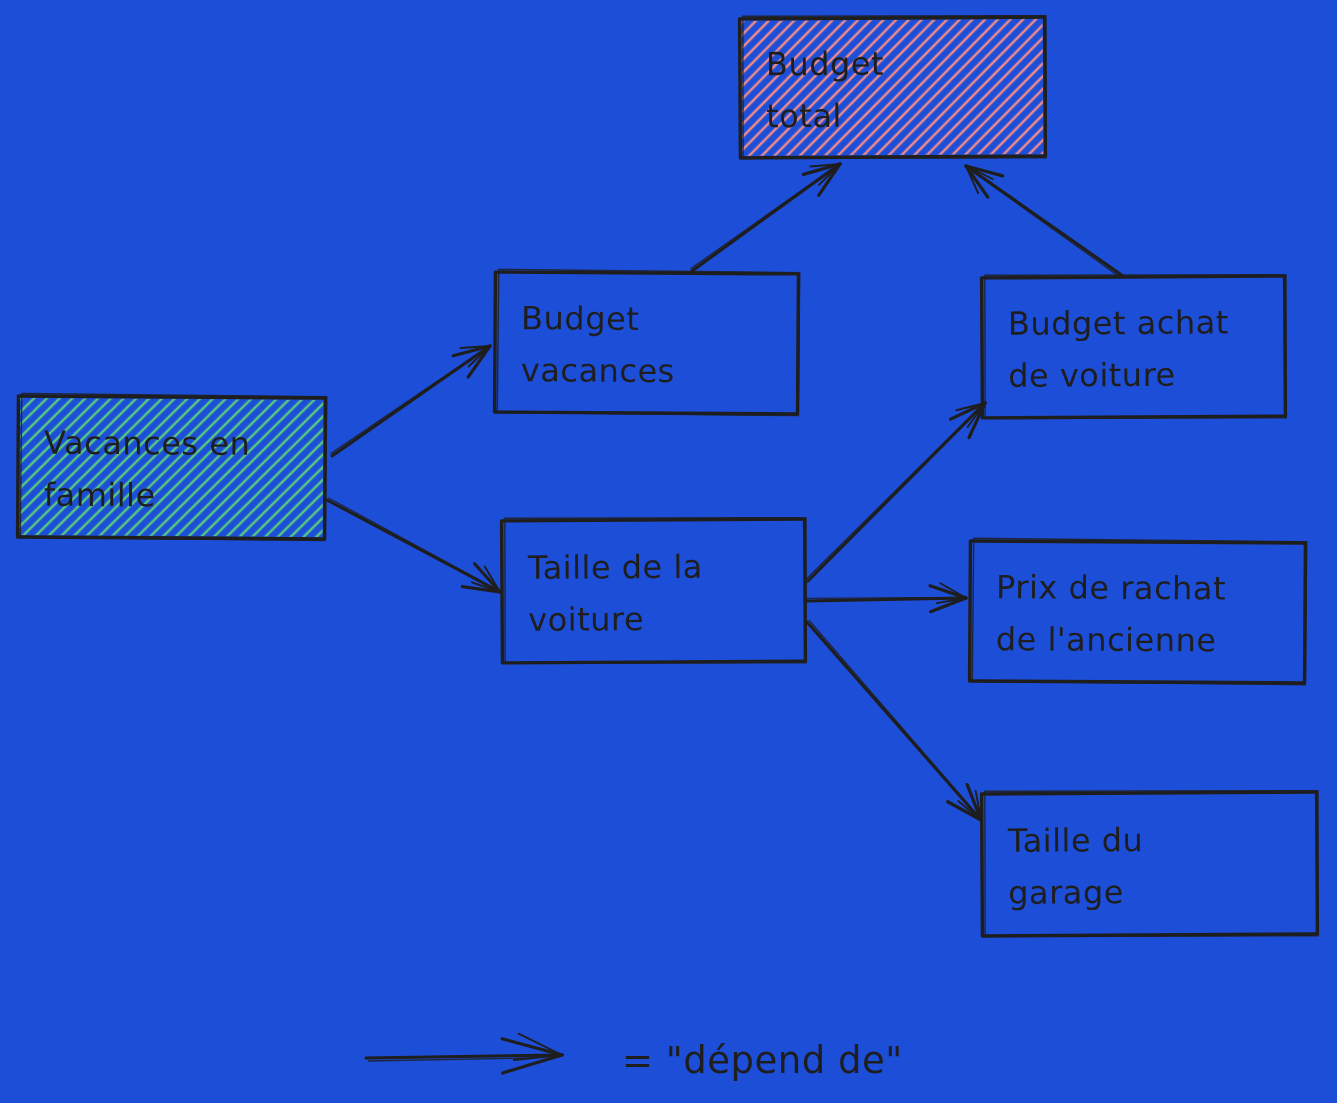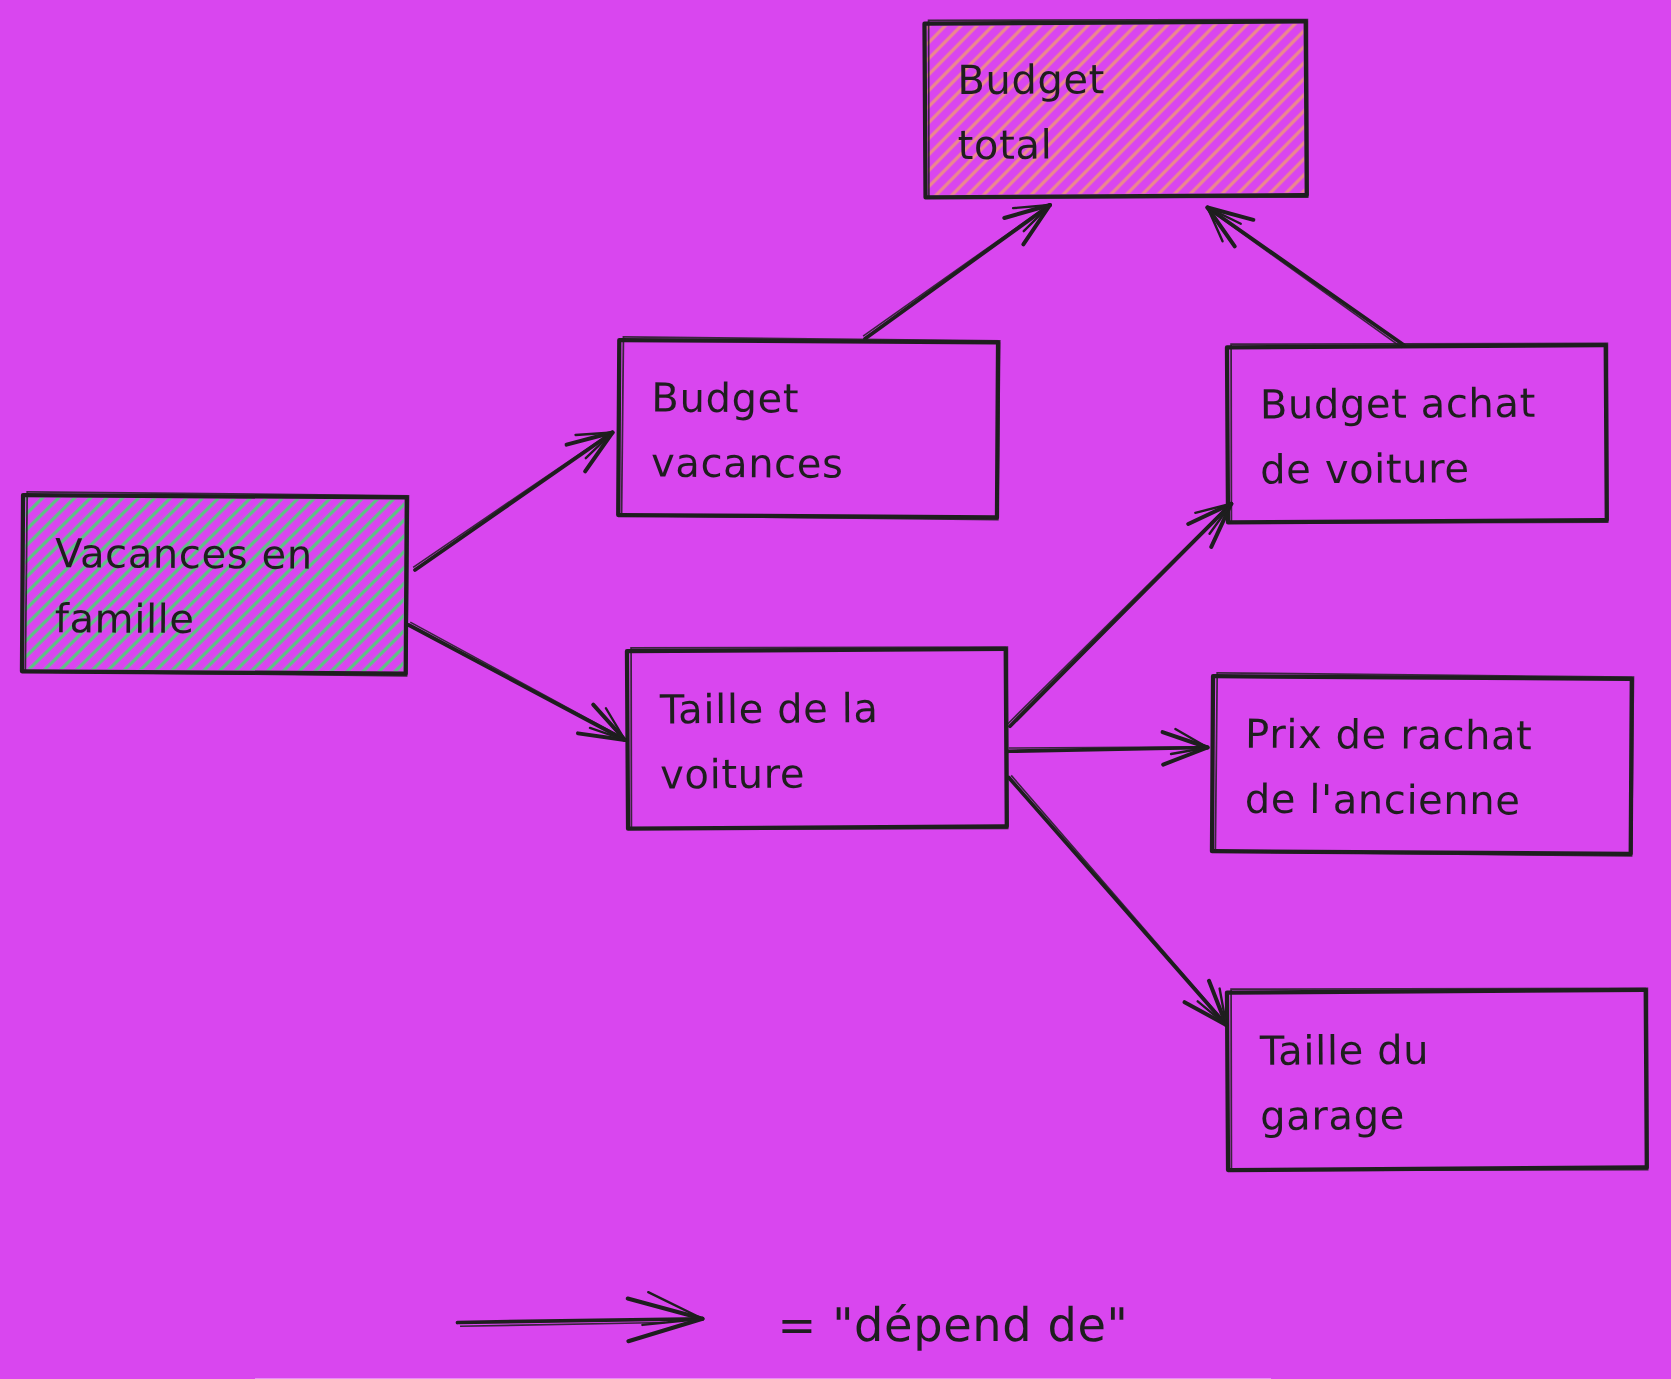--- a/index.html
+++ b/index.html
@@ -1,16 +1,16 @@
 <!DOCTYPE html>
 <html><head>
 <meta charset="utf-8">
 <style>
   html,body{margin:0;padding:0;background:#ffffff;}
-  .canvas{position:relative;width:1337px;height:1103px;background:#d946ef;overflow:hidden;}
+  .canvas{position:relative;width:1337px;height:1103px;background:#1d4ed8;overflow:hidden;}
   svg{position:absolute;left:0;top:0;}
   svg text{font-family:"DejaVu Sans",sans-serif;font-size:32px;fill:#1e1e1e;letter-spacing:0.5px;}
   svg text.legend-text{font-size:37px;}
 </style>
 </head>
 <body>
 
 <div class="canvas">
   <svg id="diagram-svg" width="1337" height="1103" viewBox="0 0 1337 1103">
     <defs id="diagram-defs">

